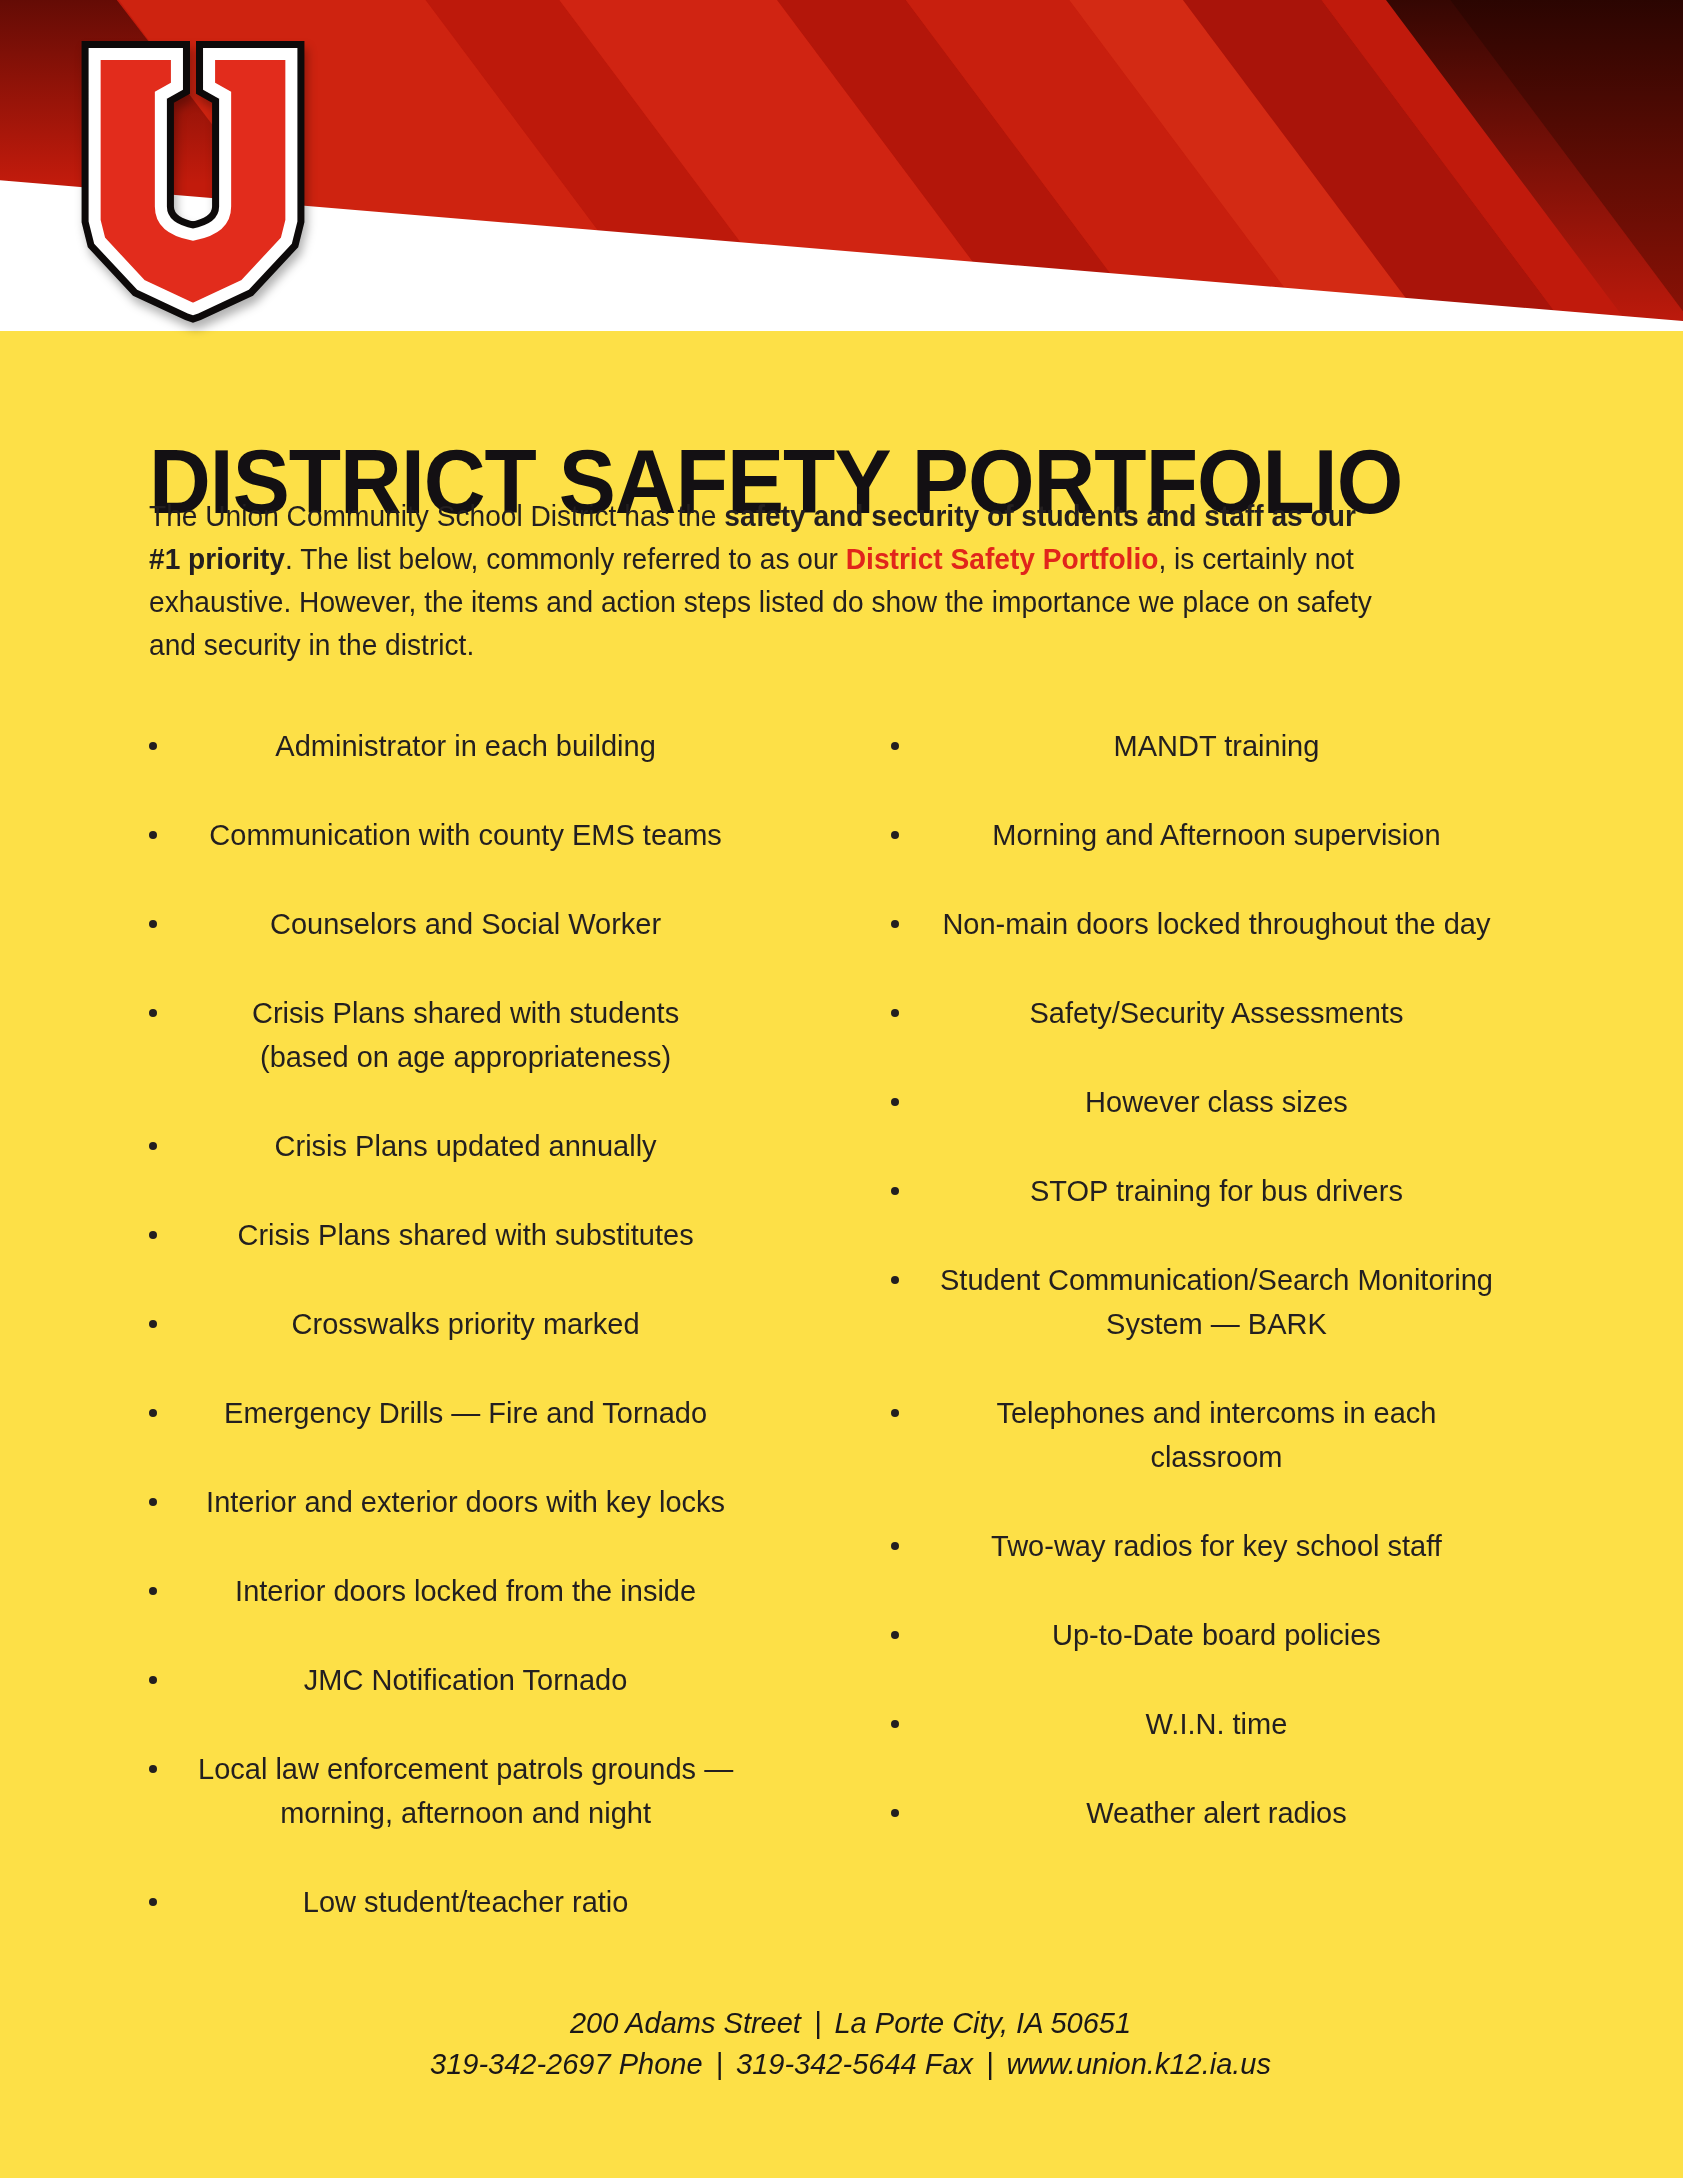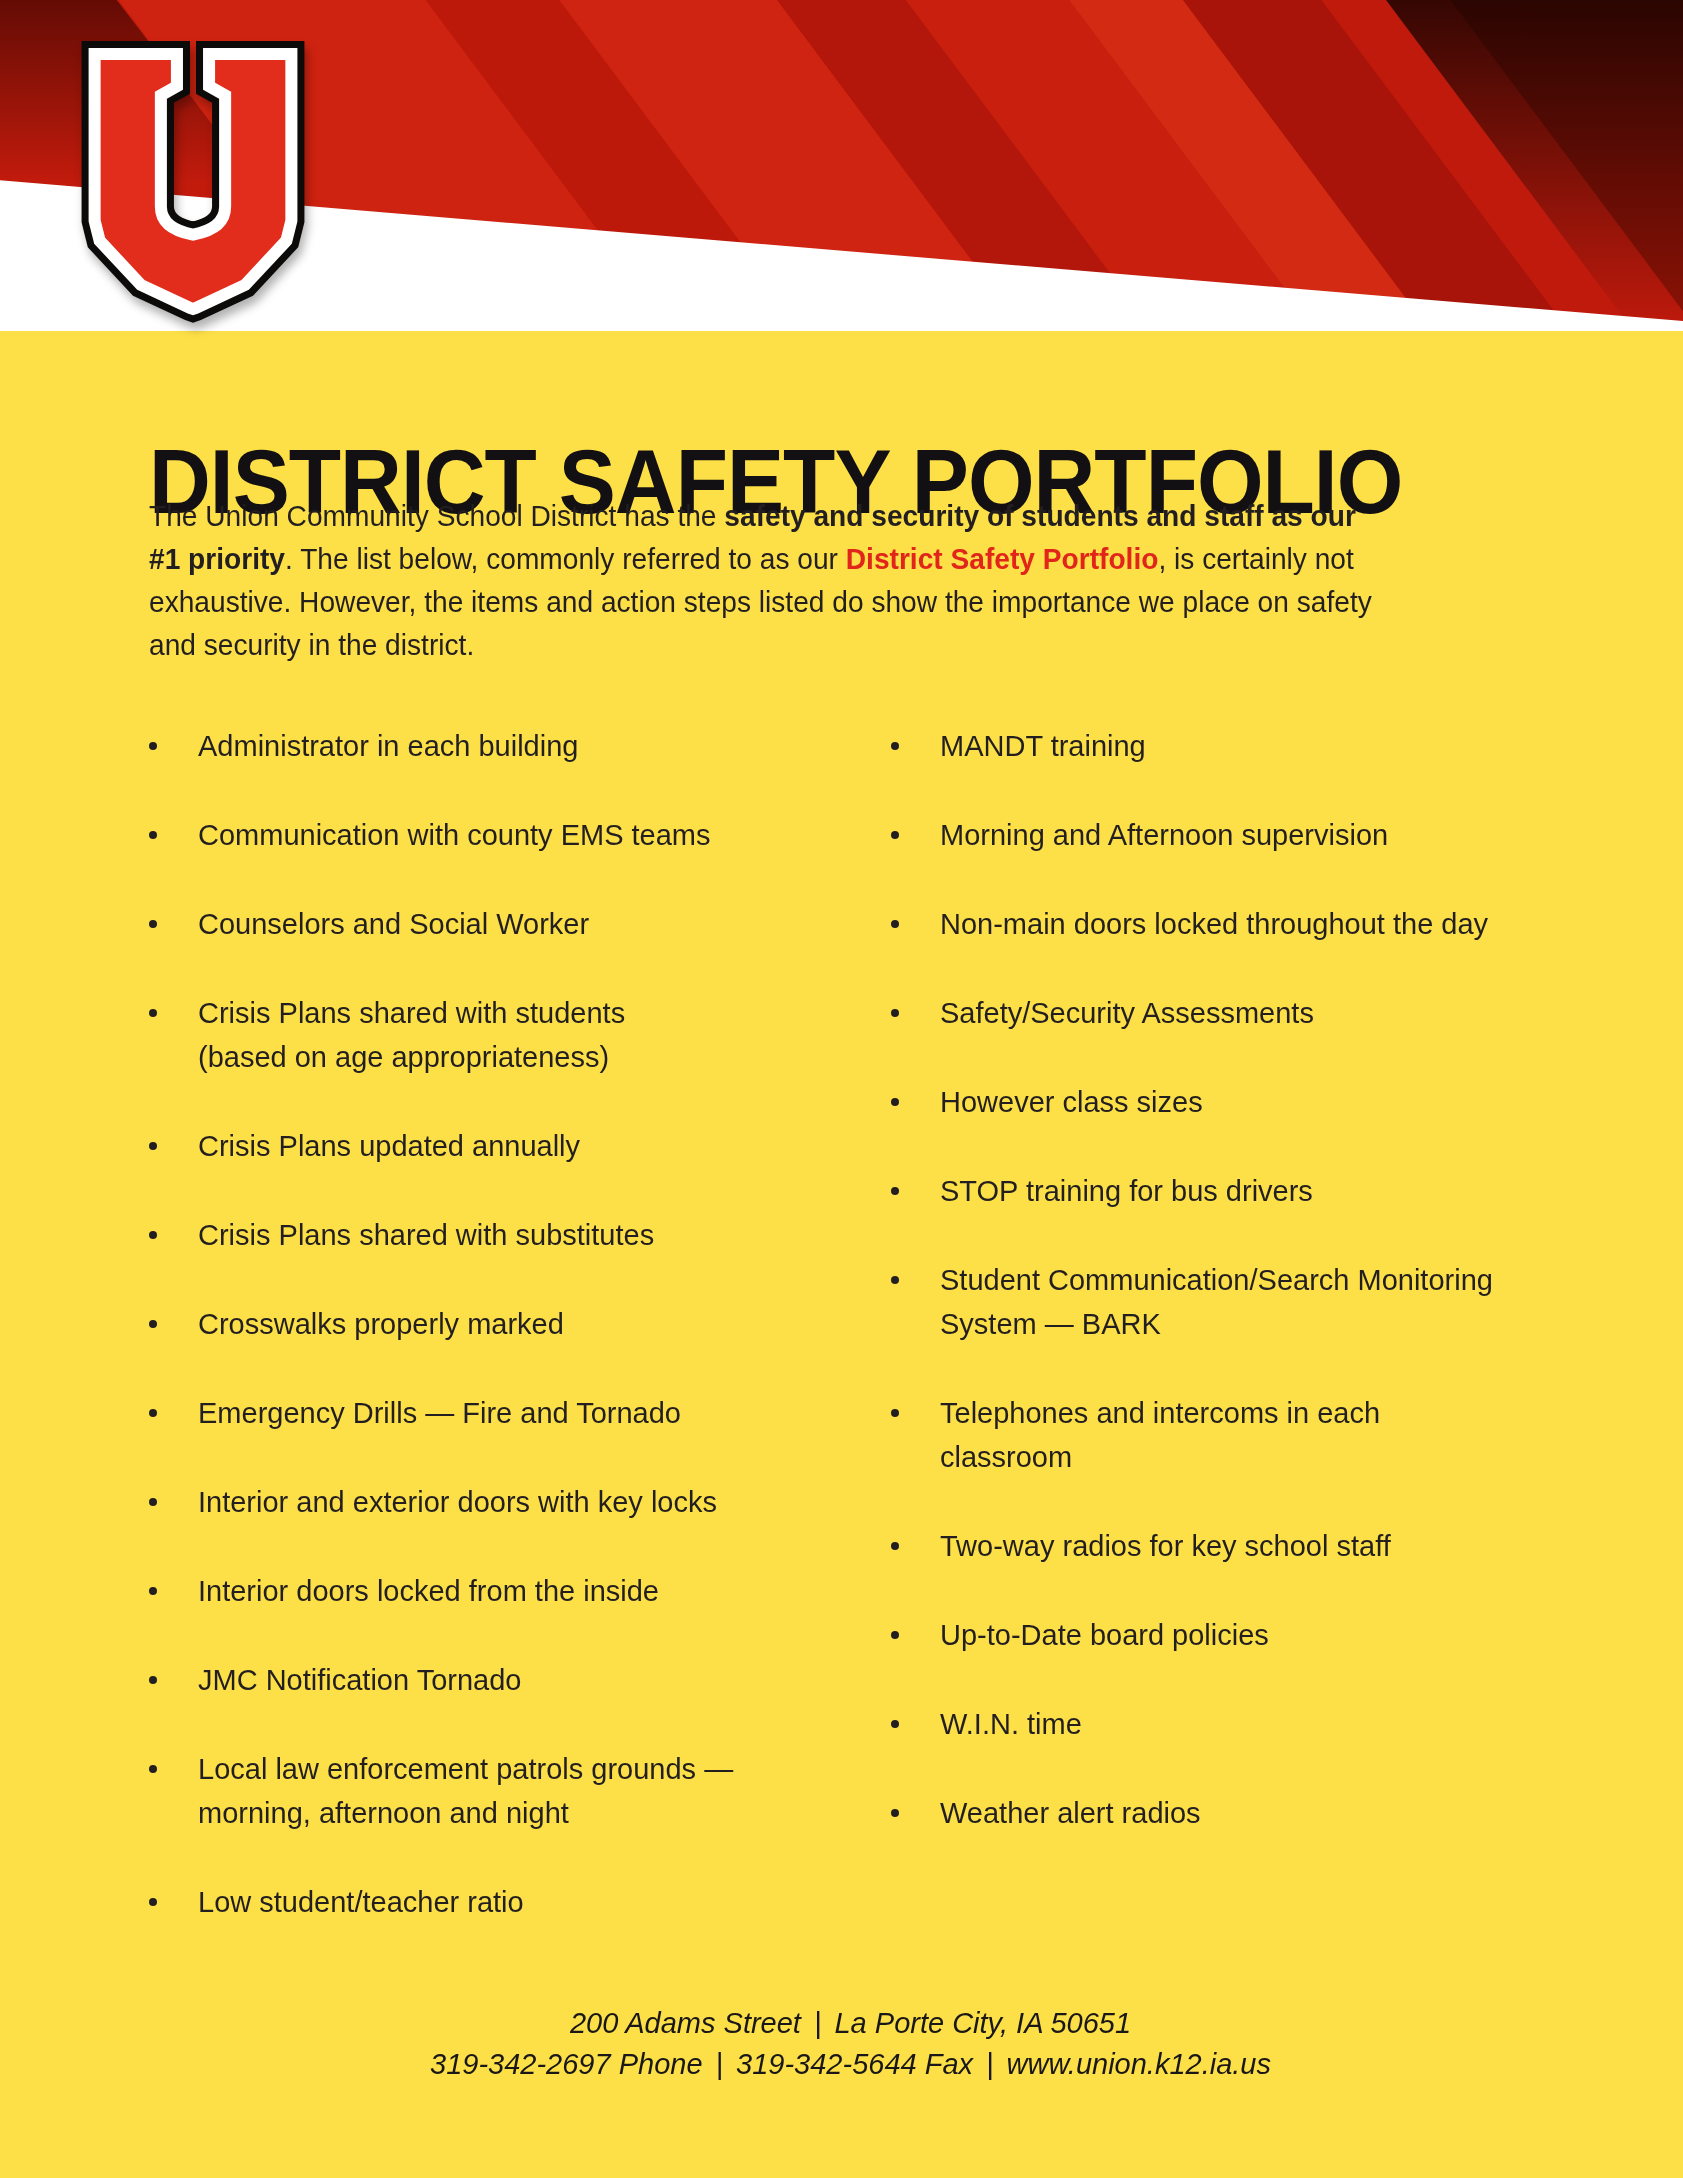--- a/index.html
+++ b/index.html
@@ -36,21 +36,21 @@
     transform:scaleX(.97);transform-origin:left top;
   }
   .seg-b{font-weight:700;}
   .seg-br{font-weight:700;color:var(--accent);}
 
   
   .col{position:absolute;list-style:none;margin:0;padding:0;
        font-size:29px;line-height:44px;}
   .col-left{left:147px;top:724px;}
   .col-right{left:889px;top:724px;}
-  .item{position:relative;margin:0 0 45px 0;padding-left:51px;white-space:nowrap;}
+  .item{position:relative;margin:0 0 45px 0;padding-left:51px;white-space:nowrap;text-align:center;}
   .dot{position:absolute;left:2px;top:18px;width:8px;height:8px;
        border-radius:50%;background:var(--text);}
 
   
   .footer{
     position:absolute;left:9px;top:2003px;width:1683px;text-align:center;
     font-style:italic;font-size:29px;line-height:41px;color:#1a1718;
   }
   .fline{white-space:nowrap;}
   .fsep{padding:0 13px;}
@@ -105,21 +105,21 @@
       <div class="intro-line"><span>and security in the district.</span></div>
     </div>
 
   <ul class="col col-left">
       <li class="item"><span class="dot"></span><span class="itext">Administrator in each building</span></li>
       <li class="item"><span class="dot"></span><span class="itext">Communication with county EMS teams</span></li>
       <li class="item"><span class="dot"></span><span class="itext">Counselors and Social Worker</span></li>
       <li class="item"><span class="dot"></span><span class="itext">Crisis Plans shared with students<br>(based on age appropriateness)</span></li>
       <li class="item"><span class="dot"></span><span class="itext">Crisis Plans updated annually</span></li>
       <li class="item"><span class="dot"></span><span class="itext">Crisis Plans shared with substitutes</span></li>
-      <li class="item"><span class="dot"></span><span class="itext">Crosswalks properly marked</span></li>
+      <li class="item"><span class="dot"></span><span class="itext">Crosswalks priority marked</span></li>
       <li class="item"><span class="dot"></span><span class="itext">Emergency Drills — Fire and Tornado</span></li>
       <li class="item"><span class="dot"></span><span class="itext">Interior and exterior doors with key locks</span></li>
       <li class="item"><span class="dot"></span><span class="itext">Interior doors locked from the inside</span></li>
       <li class="item"><span class="dot"></span><span class="itext">JMC Notification Tornado</span></li>
       <li class="item"><span class="dot"></span><span class="itext">Local law enforcement patrols grounds —<br>morning, afternoon and night</span></li>
       <li class="item"><span class="dot"></span><span class="itext">Low student/teacher ratio</span></li>
     </ul>
   <ul class="col col-right">
       <li class="item"><span class="dot"></span><span class="itext">MANDT training</span></li>
       <li class="item"><span class="dot"></span><span class="itext">Morning and Afternoon supervision</span></li>

